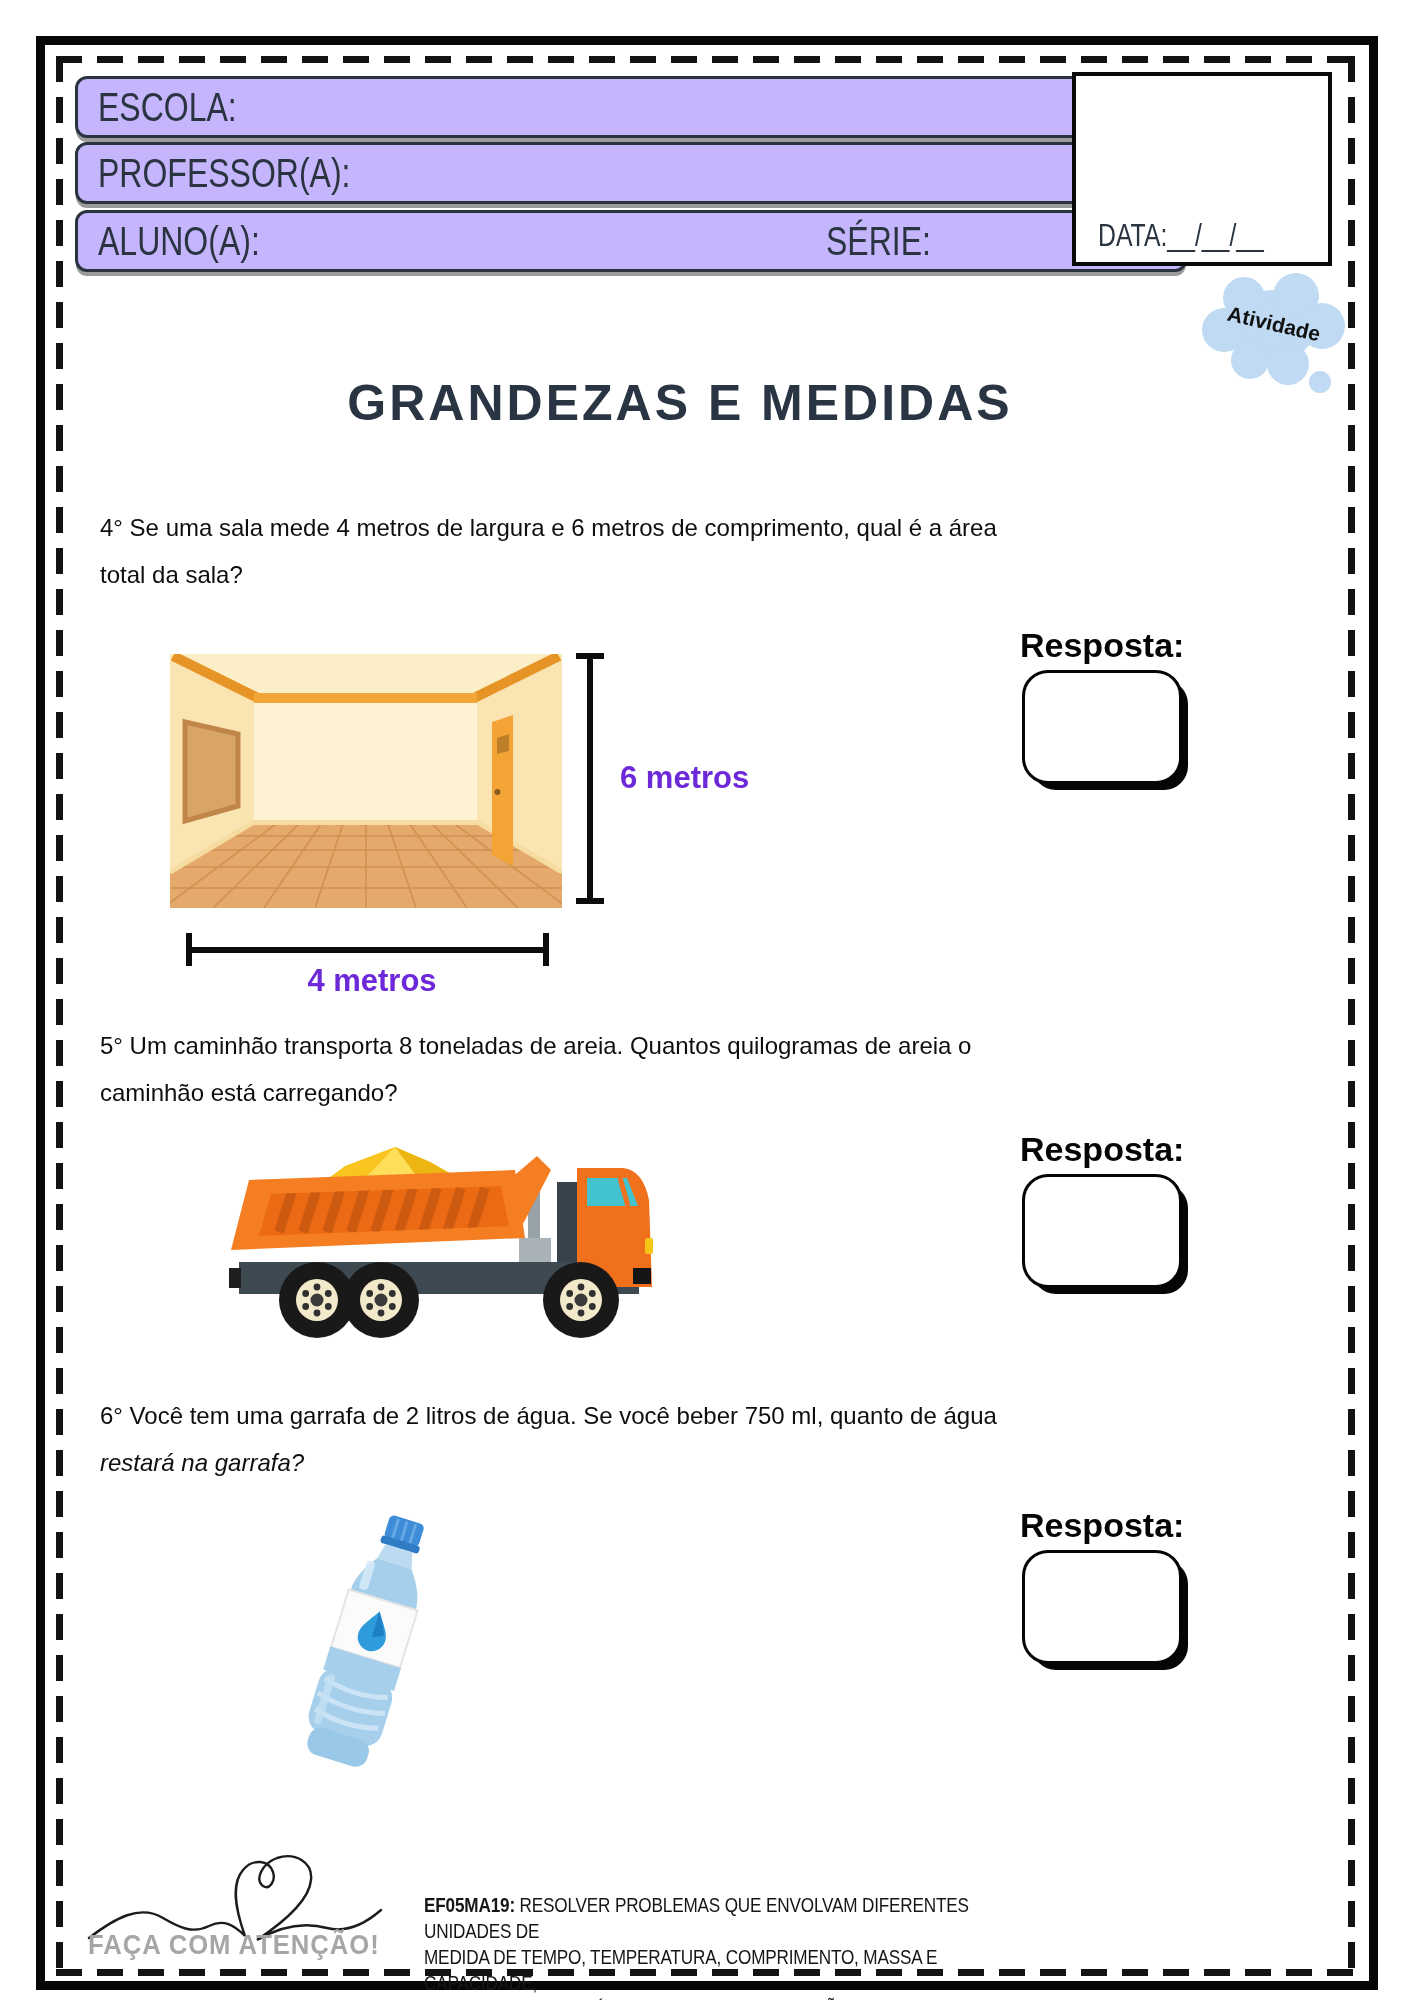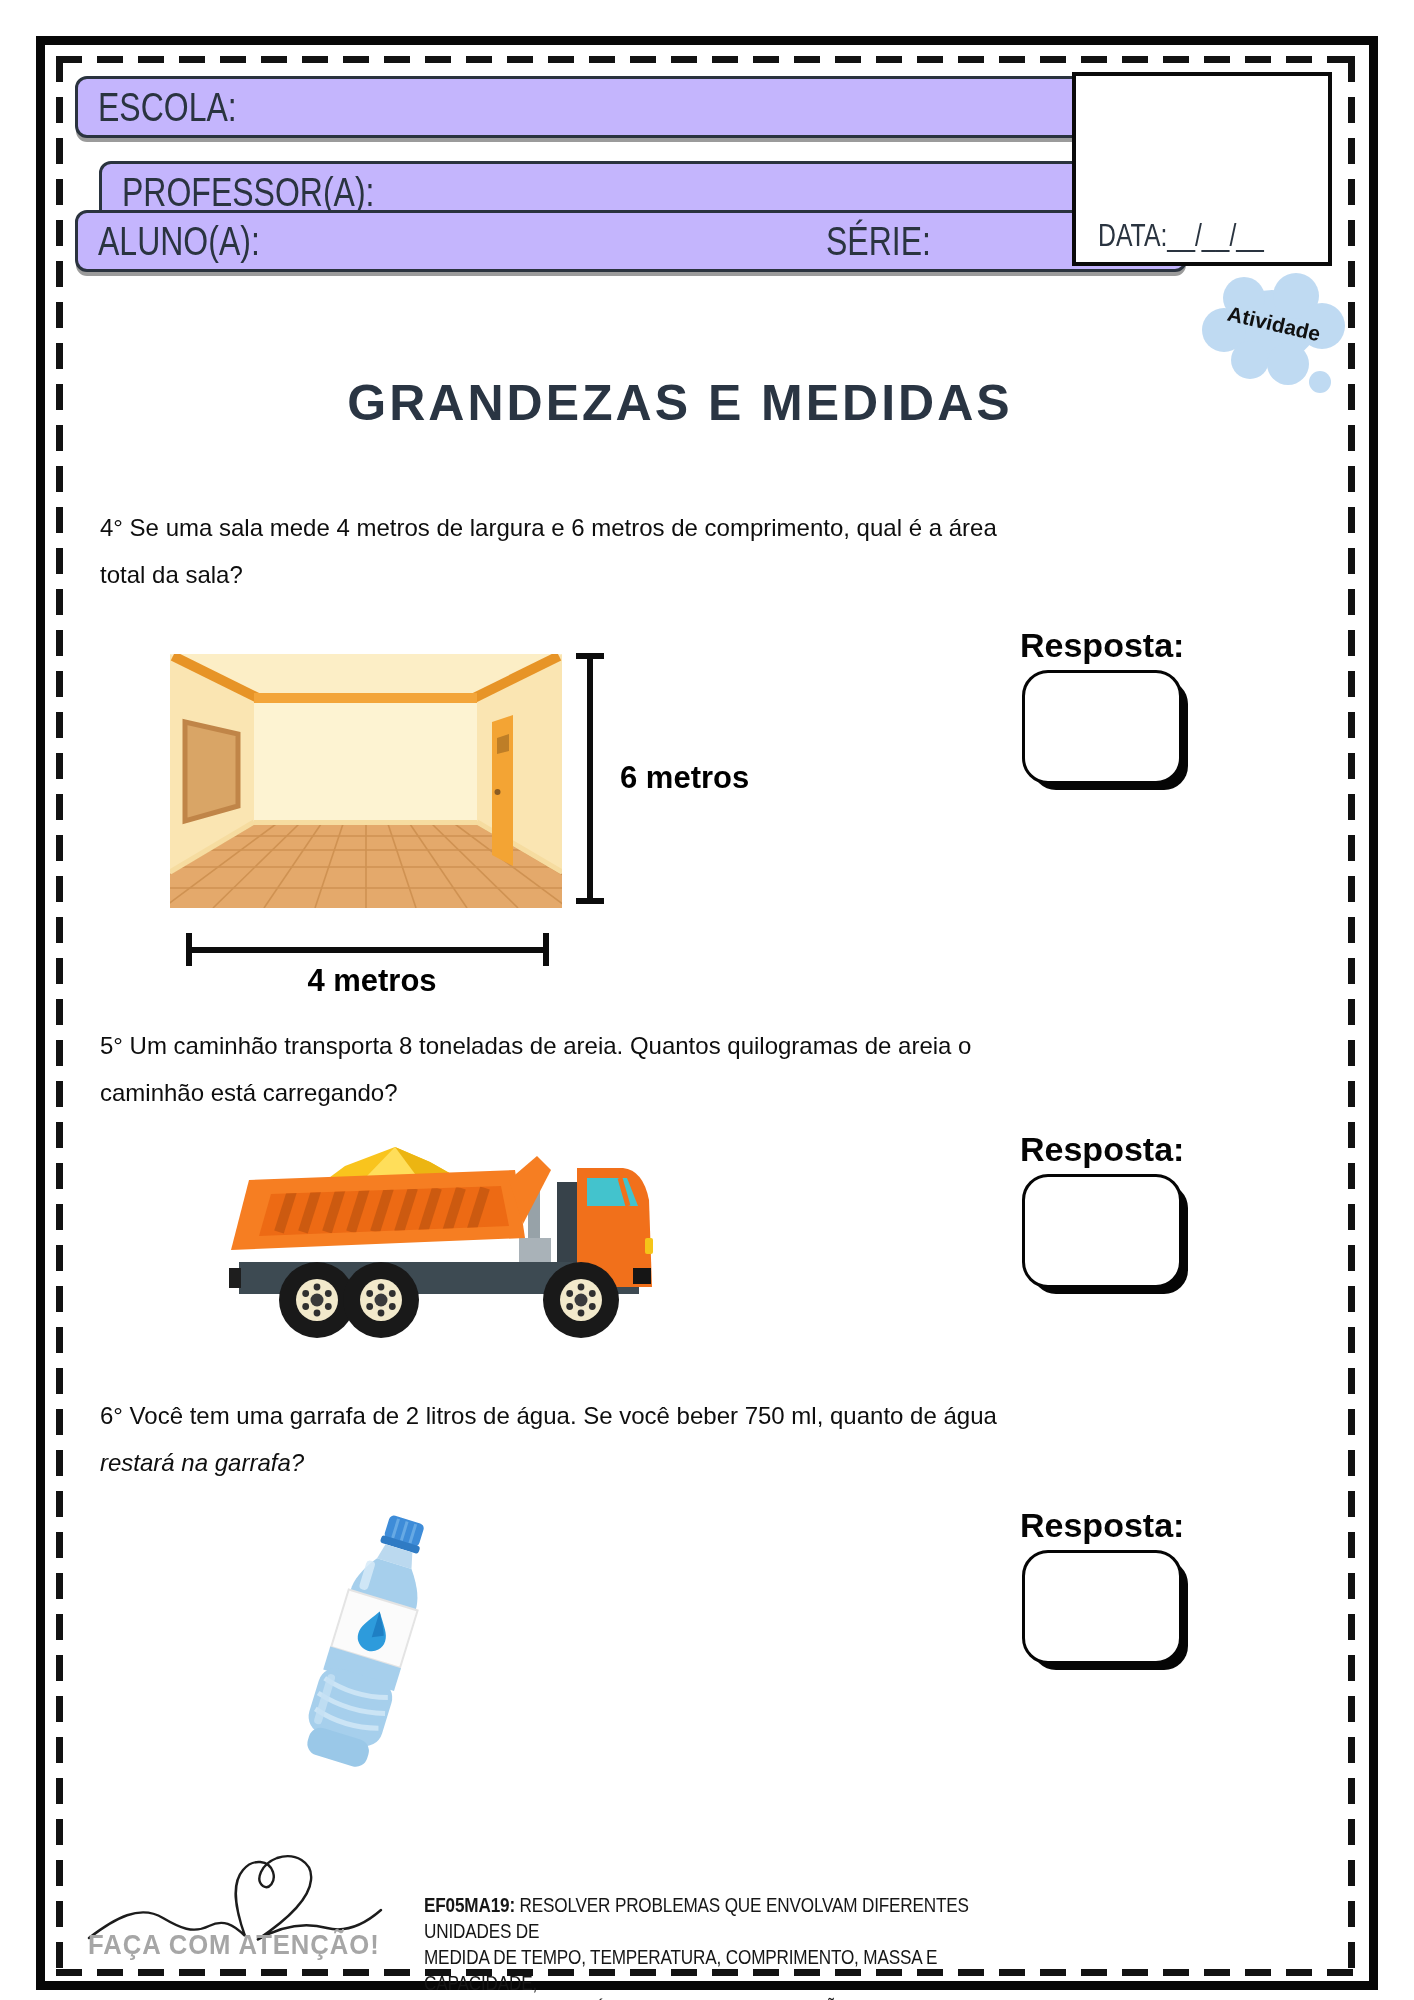--- a/index.html
+++ b/index.html
@@ -34,21 +34,21 @@
            font-size:50px; font-weight:bold; letter-spacing:3px; color:#2A3543; }
 
   
   .qtext { position:absolute; left:100px; font-size:24px; color:#0e0e0e; white-space:nowrap; }
   .resp-label { position:absolute; left:1020px; font-size:34px; font-weight:bold; color:#050505; white-space:nowrap; }
   .answer-box { position:absolute; left:1022px; width:160px; height:114px; background:#fff;
                 border:3px solid #050505; border-radius:26px; box-shadow:8px 8px 0 -2px #050505; }
 
   
   .mline { position:absolute; background:#0c0c0c; }
-  .mlabel { position:absolute; font-size:31px; font-weight:bold; color:#000000; white-space:nowrap; }
+  .mlabel { position:absolute; font-size:31px; font-weight:bold; color:#6d28d9; white-space:nowrap; }
   .mlabel-center { text-align:center; }
 
   
   .motto { position:absolute; left:88px; top:1930px; font-size:27px; font-weight:bold; color:#a6a6a6;
            letter-spacing:1px; white-space:nowrap; transform:scaleX(.95); transform-origin:left top; }
   .skill { position:absolute; left:424px; top:1892px; width:660px; transform:scaleX(.88);
            transform-origin:left top; font-size:19.5px; line-height:26px; color:#161616; letter-spacing:-0.2px; }
   .skill b { font-weight:bold; }
 </style>
 </head>
@@ -58,21 +58,21 @@
 
   <div class="border-solid"></div>
   <div class="dash dash-h" style="left:56px; top:56px;  width:1299px;"></div>
   <div class="dash dash-h" style="left:56px; top:1969px; width:1299px;"></div>
   <div class="dash dash-v" style="left:56px; top:56px; height:1913px;"></div>
   <div class="dash dash-v" style="left:1348px; top:56px; height:1913px;"></div>
 
   <div class="hrow" style="top:76px;">
     <span class="cond">ESCOLA:</span>
   </div>
-  <div class="hrow" style="top:161px;margin-left:24px;">
+  <div class="hrow" style="top:142px;">
     <span class="cond">PROFESSOR(A):</span>
   </div>
   <div class="hrow" style="top:210px;">
     <span class="cond">ALUNO(A):</span>
   </div>
   <div class="serie-wrap">
     <span class="cond">SÉRIE:</span>
   </div>
   <div class="data-box">
     <span class="cond">DATA:__/__/__</span>

